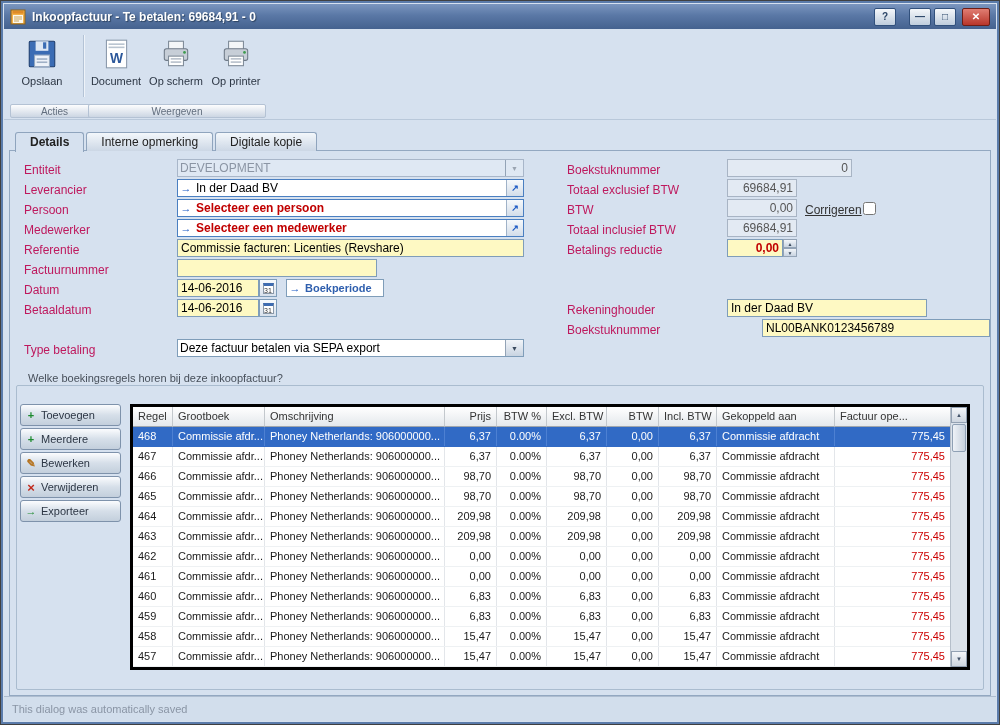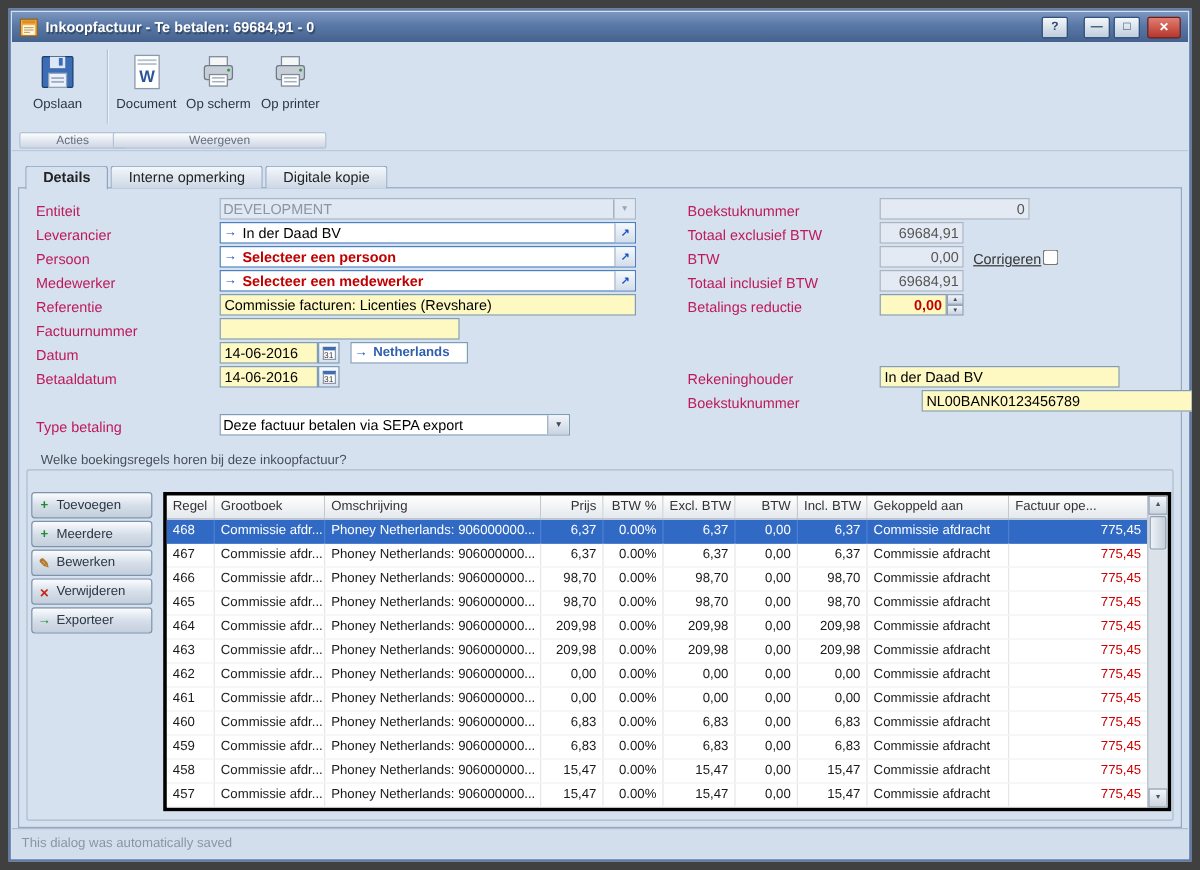--- a/index.html
+++ b/index.html
@@ -1,17 +1,17 @@
 <!DOCTYPE html>
 <html><head>
 <meta charset="utf-8">
 <style>
   html,body{margin:0;padding:0;background:#fff;font-family:"Liberation Sans",sans-serif;}
   .dialog{position:relative;width:1000px;height:725px;box-sizing:border-box;background:#d6e1ef;
-          border:7px solid #404040;box-shadow:inset 0 0 0 2px #5b7cab;overflow:hidden;}
+          border:1px solid #404040;box-shadow:inset 0 0 0 2px #5b7cab;overflow:hidden;}
 
   
   .titlebar{position:absolute;top:3px;left:3px;right:3px;height:25px;
             background:linear-gradient(180deg,#7b96bf 0%,#5a78a6 45%,#45628f 100%);
             display:flex;align-items:center;padding:0 6px;box-sizing:border-box;}
   .title-icon{width:16px;height:16px;margin-right:6px;flex:0 0 auto;}
   .title-text{color:#fff;font-size:12px;font-weight:bold;text-shadow:1px 1px 1px #2c425f;flex:1 1 auto;
               white-space:nowrap;overflow:hidden;}
   .cap-btn{width:22px;height:18px;margin-left:3px;display:flex;align-items:center;justify-content:center;
            font-size:10px;font-weight:bold;color:#2c4668;border:1px solid #31507c;border-radius:2px;
@@ -234,29 +234,29 @@
 
     <input class="tbox" style="left: 167px; top: 88px; width: 347px;" value="Commissie facturen: Licenties (Revshare)">
     <input class="tbox" style="left: 167px; top: 108px; width: 200px;" value="">
 
     <input class="tbox" style="left: 167px; top: 128px; width: 82px;" value="14-06-2016">
     <span class="cal-btn" style="left:249px;top:128px">
       <span class="cal-page">31</span>
     </span>
     <div class="fld" style="left:276px;top:128px;width:98px">
       <span class="arrow-ico">→</span>
-      <span class="txt" style="color:#2f5fae;font-weight:bold;font-size:11px">Netherlands</span>
+      <span class="txt" style="color:#2f5fae;font-weight:bold;font-size:11px">Boekperiode</span>
     </div>
 
     <input class="tbox" style="left: 167px; top: 148px; width: 82px;" value="14-06-2016">
     <span class="cal-btn" style="left:249px;top:148px">
       <span class="cal-page">31</span>
     </span>
 
-    <div class="fld" style="left:167px;top:188px;width:292px">
+    <div class="fld" style="left:167px;top:188px;width:347px">
       <span class="txt">Deze factuur betalen via SEPA export</span>
       <span class="dd-btn">▼</span>
     </div>
 
     <div class="lbl" style="left:557px;top:10px">Boekstuknummer</div>
     <div class="lbl" style="left:557px;top:30px">Totaal exclusief BTW</div>
     <div class="lbl" style="left:557px;top:50px">BTW</div>
     <div class="lbl" style="left:557px;top:70px">Totaal inclusief BTW</div>
     <div class="lbl" style="left:557px;top:90px">Betalings reductie</div>
     <div class="lbl" style="left:557px;top:150px">Rekeninghouder</div>

